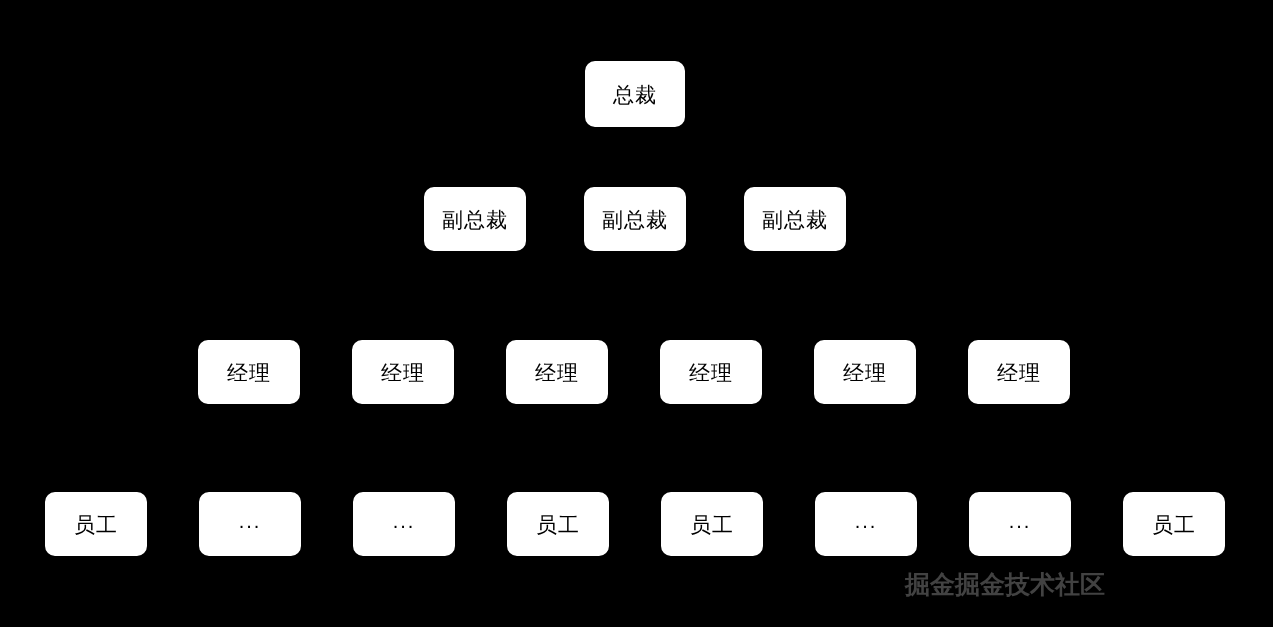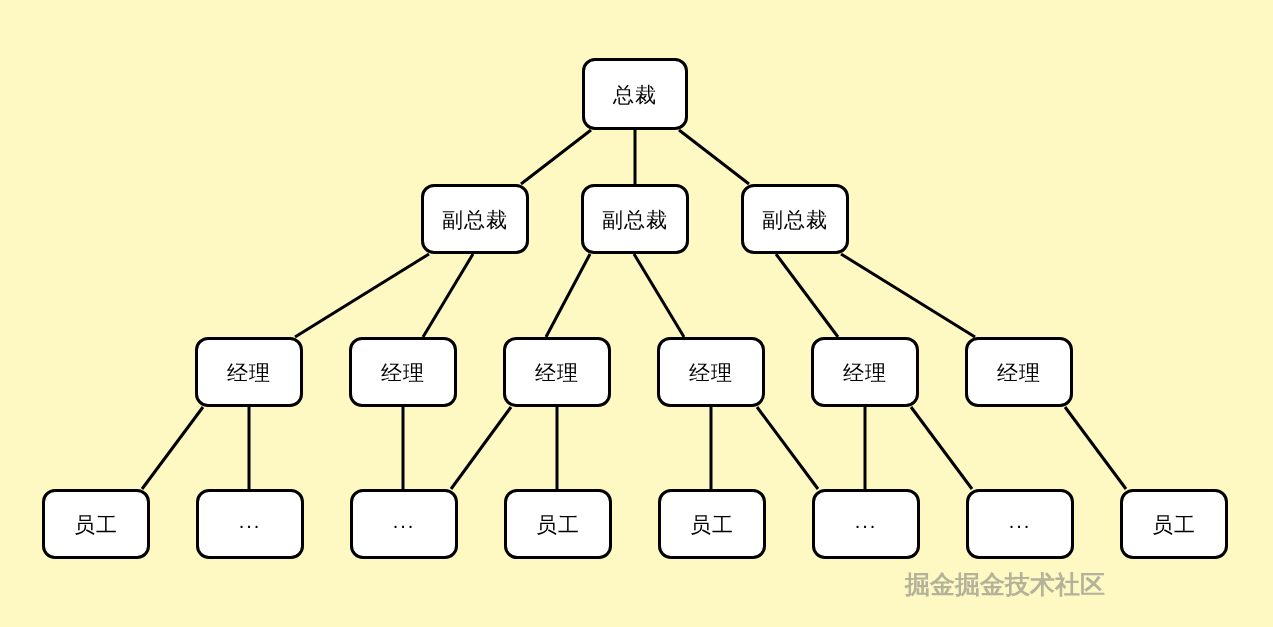--- a/index.html
+++ b/index.html
@@ -8,21 +8,21 @@
     padding: 0;
     background: #ffffff;
   }
   body {
     font-family: "Liberation Sans", "DejaVu Sans", sans-serif;
   }
   #chart-root {
     position: relative;
     width: 1273px;
     height: 627px;
-    background: #fef9c3;
+    background: #000000;
     overflow: hidden;
   }
   #edge-layer {
     position: absolute;
     left: 0;
     top: 0;
     width: 1273px;
     height: 627px;
   }
   #node-layer {

